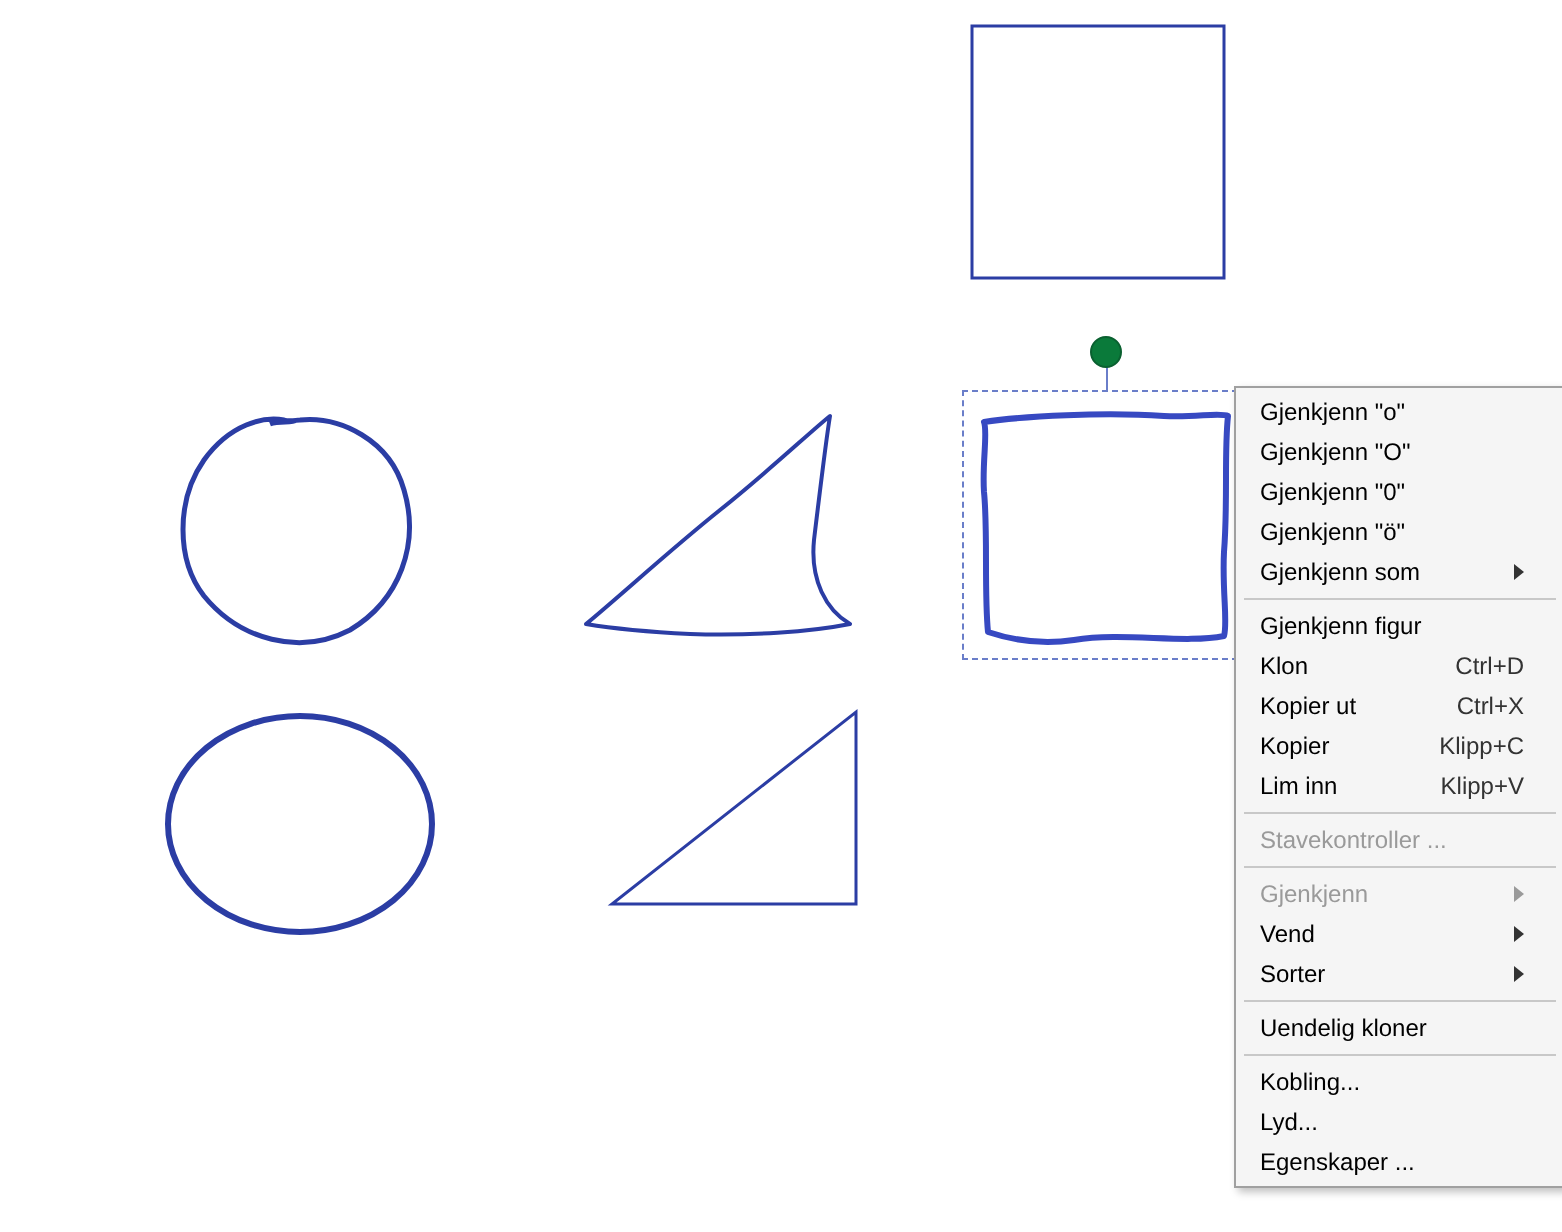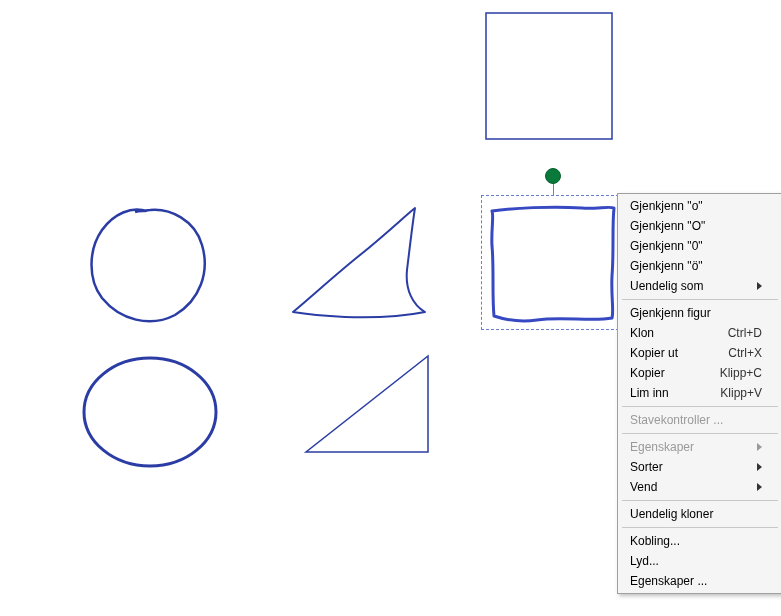--- a/index.html
+++ b/index.html
@@ -159,21 +159,21 @@
     <div class="menu-item">
         <span>Gjenkjenn "O"</span>
       </div>
     <div class="menu-item">
         <span>Gjenkjenn "0"</span>
       </div>
     <div class="menu-item">
         <span>Gjenkjenn "ö"</span>
       </div>
     <div class="menu-item">
-        <span>Uendelig som</span>
+        <span>Gjenkjenn som</span>
         <span class="arrow"></span>
       </div>
     <div class="menu-sep"></div>
     <div class="menu-item">
         <span>Gjenkjenn figur</span>
       </div>
     <div class="menu-item">
         <span>Klon</span>
         <span class="shortcut">Ctrl+D</span>
       </div>
@@ -188,31 +188,31 @@
     <div class="menu-item">
         <span>Lim inn</span>
         <span class="shortcut">Klipp+V</span>
       </div>
     <div class="menu-sep"></div>
     <div class="menu-item disabled">
         <span>Stavekontroller ...</span>
       </div>
     <div class="menu-sep"></div>
     <div class="menu-item disabled">
-        <span>Egenskaper</span>
+        <span>Gjenkjenn</span>
+        <span class="arrow"></span>
+      </div>
+    <div class="menu-item">
+        <span>Vend</span>
         <span class="arrow"></span>
       </div>
     <div class="menu-item">
         <span>Sorter</span>
         <span class="arrow"></span>
       </div>
-    <div class="menu-item">
-        <span>Vend</span>
-        <span class="arrow"></span>
-      </div>
     <div class="menu-sep"></div>
     <div class="menu-item">
         <span>Uendelig kloner</span>
       </div>
     <div class="menu-sep"></div>
     <div class="menu-item">
         <span>Kobling...</span>
       </div>
     <div class="menu-item">
         <span>Lyd...</span>

